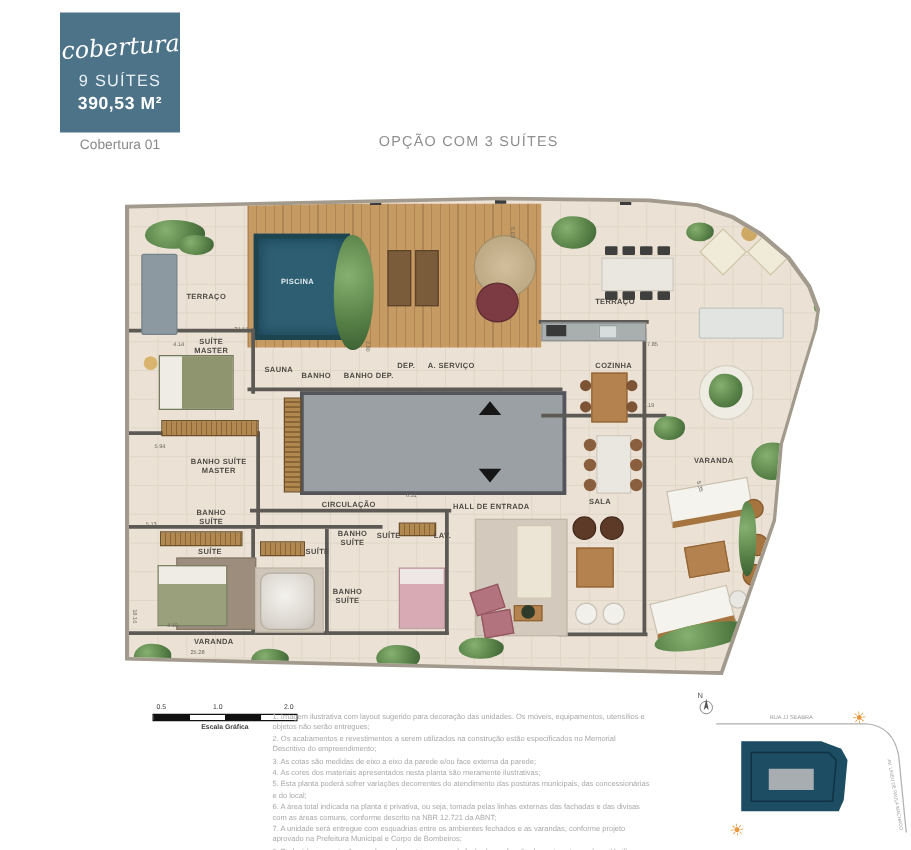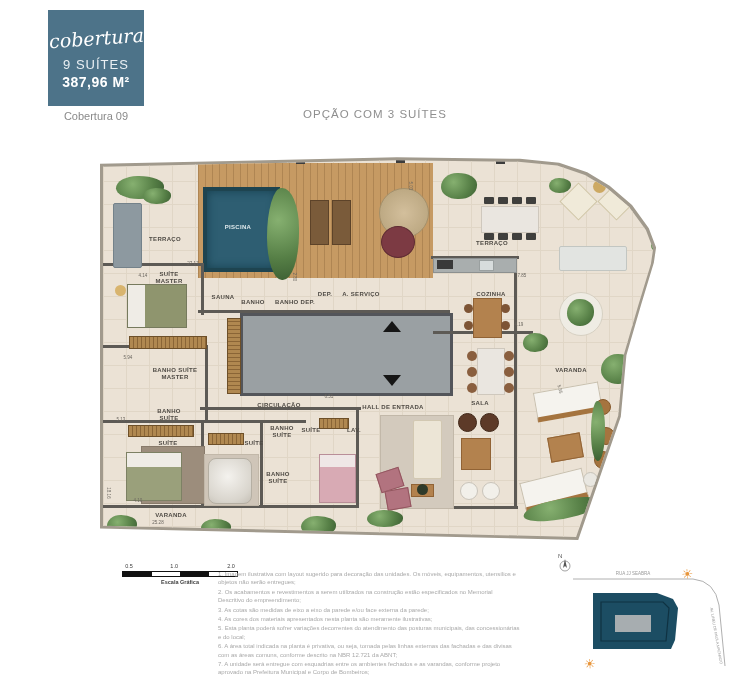--- a/index.html
+++ b/index.html
@@ -71,23 +71,23 @@
   .keyplan{position:absolute;left:545px;top:548px;}
 </style>
 </head>
 <body>
 
 <div class="page">
 
   <div class="badge" style="background:#4d7389;">
     <div class="badge-script">cobertura</div>
     <div class="badge-l1">9 SUÍTES</div>
-    <div class="badge-l2">387,96 M²</div>
-  </div>
-  <div class="unit-label">Cobertura 09</div>
+    <div class="badge-l2">390,53 M²</div>
+  </div>
+  <div class="unit-label">Cobertura 01</div>
   <div class="main-title">OPÇÃO COM 3 SUÍTES</div>
 
   <div class="plan">
     <div class="shell"></div>
     <div class="floor">
 
       <div class="z deck" style="left:95px;top:5px;width:235px;height:115px;"></div>
       <div class="z pool" style="left:100px;top:29px;width:69px;height:77px;"></div>
       <div class="z core" style="left:137px;top:155px;width:207px;height:77px;"></div>
       <div class="z tri-up" style="left:280px;top:163px;"></div>

